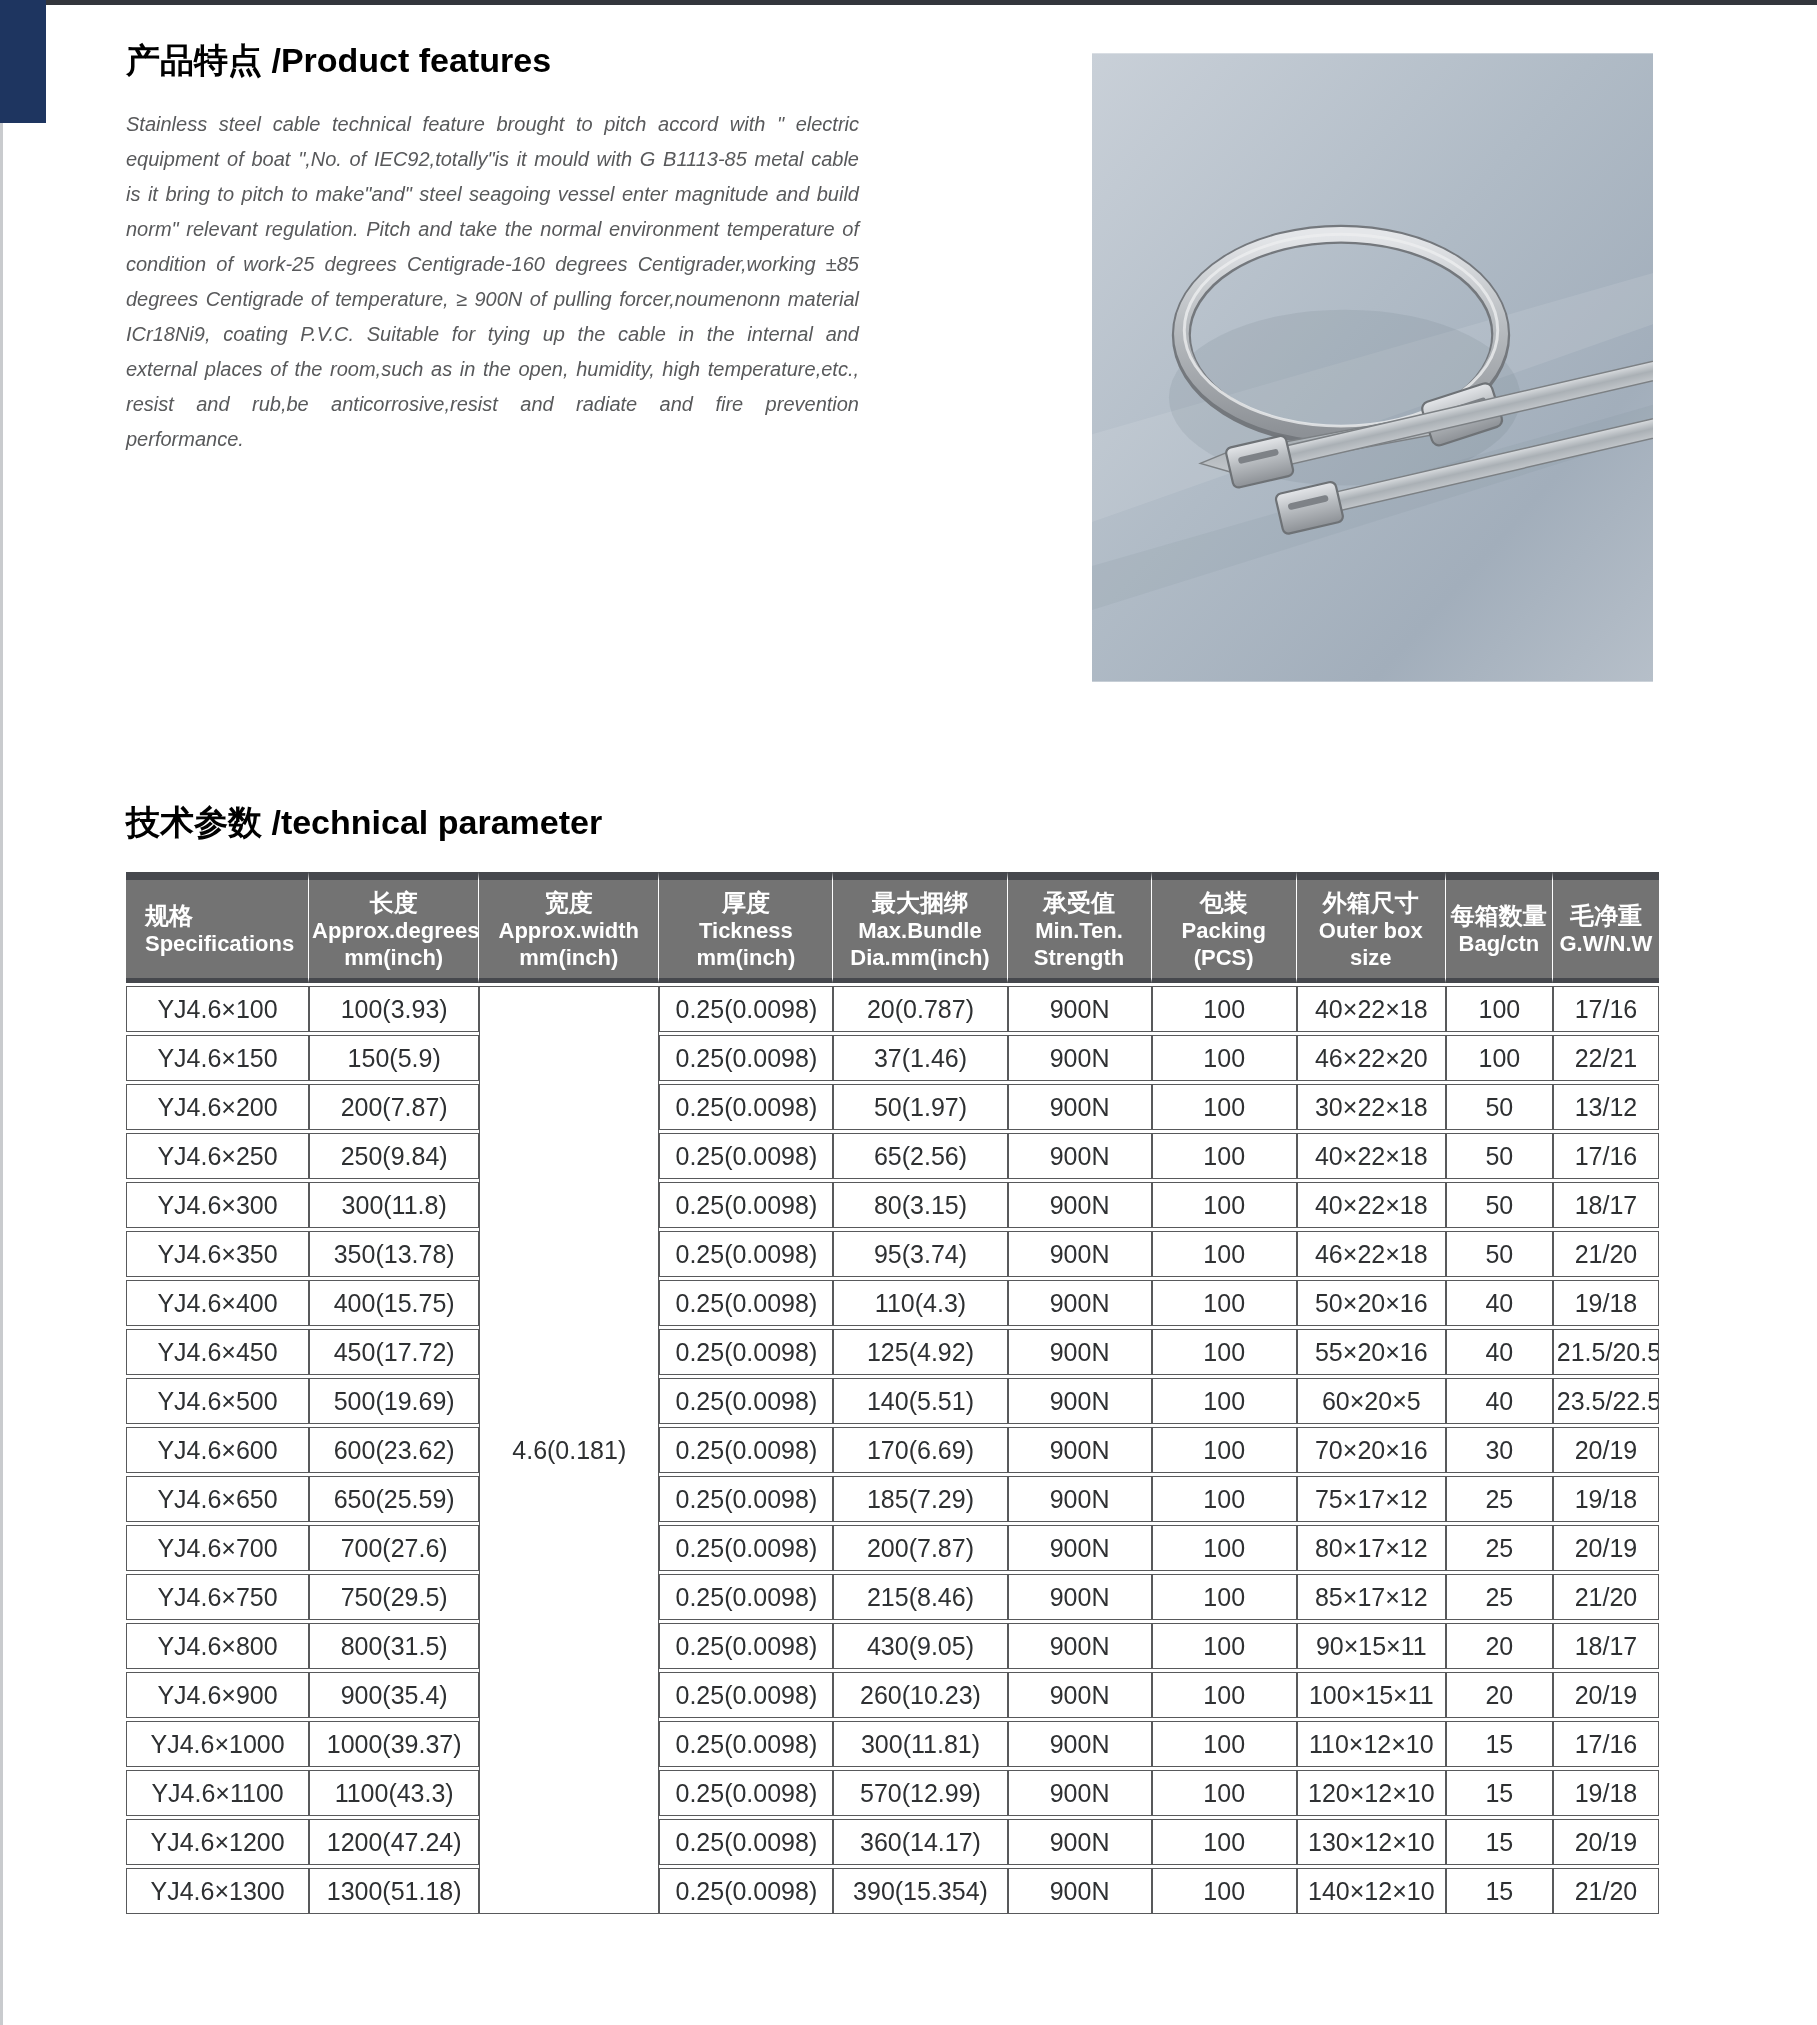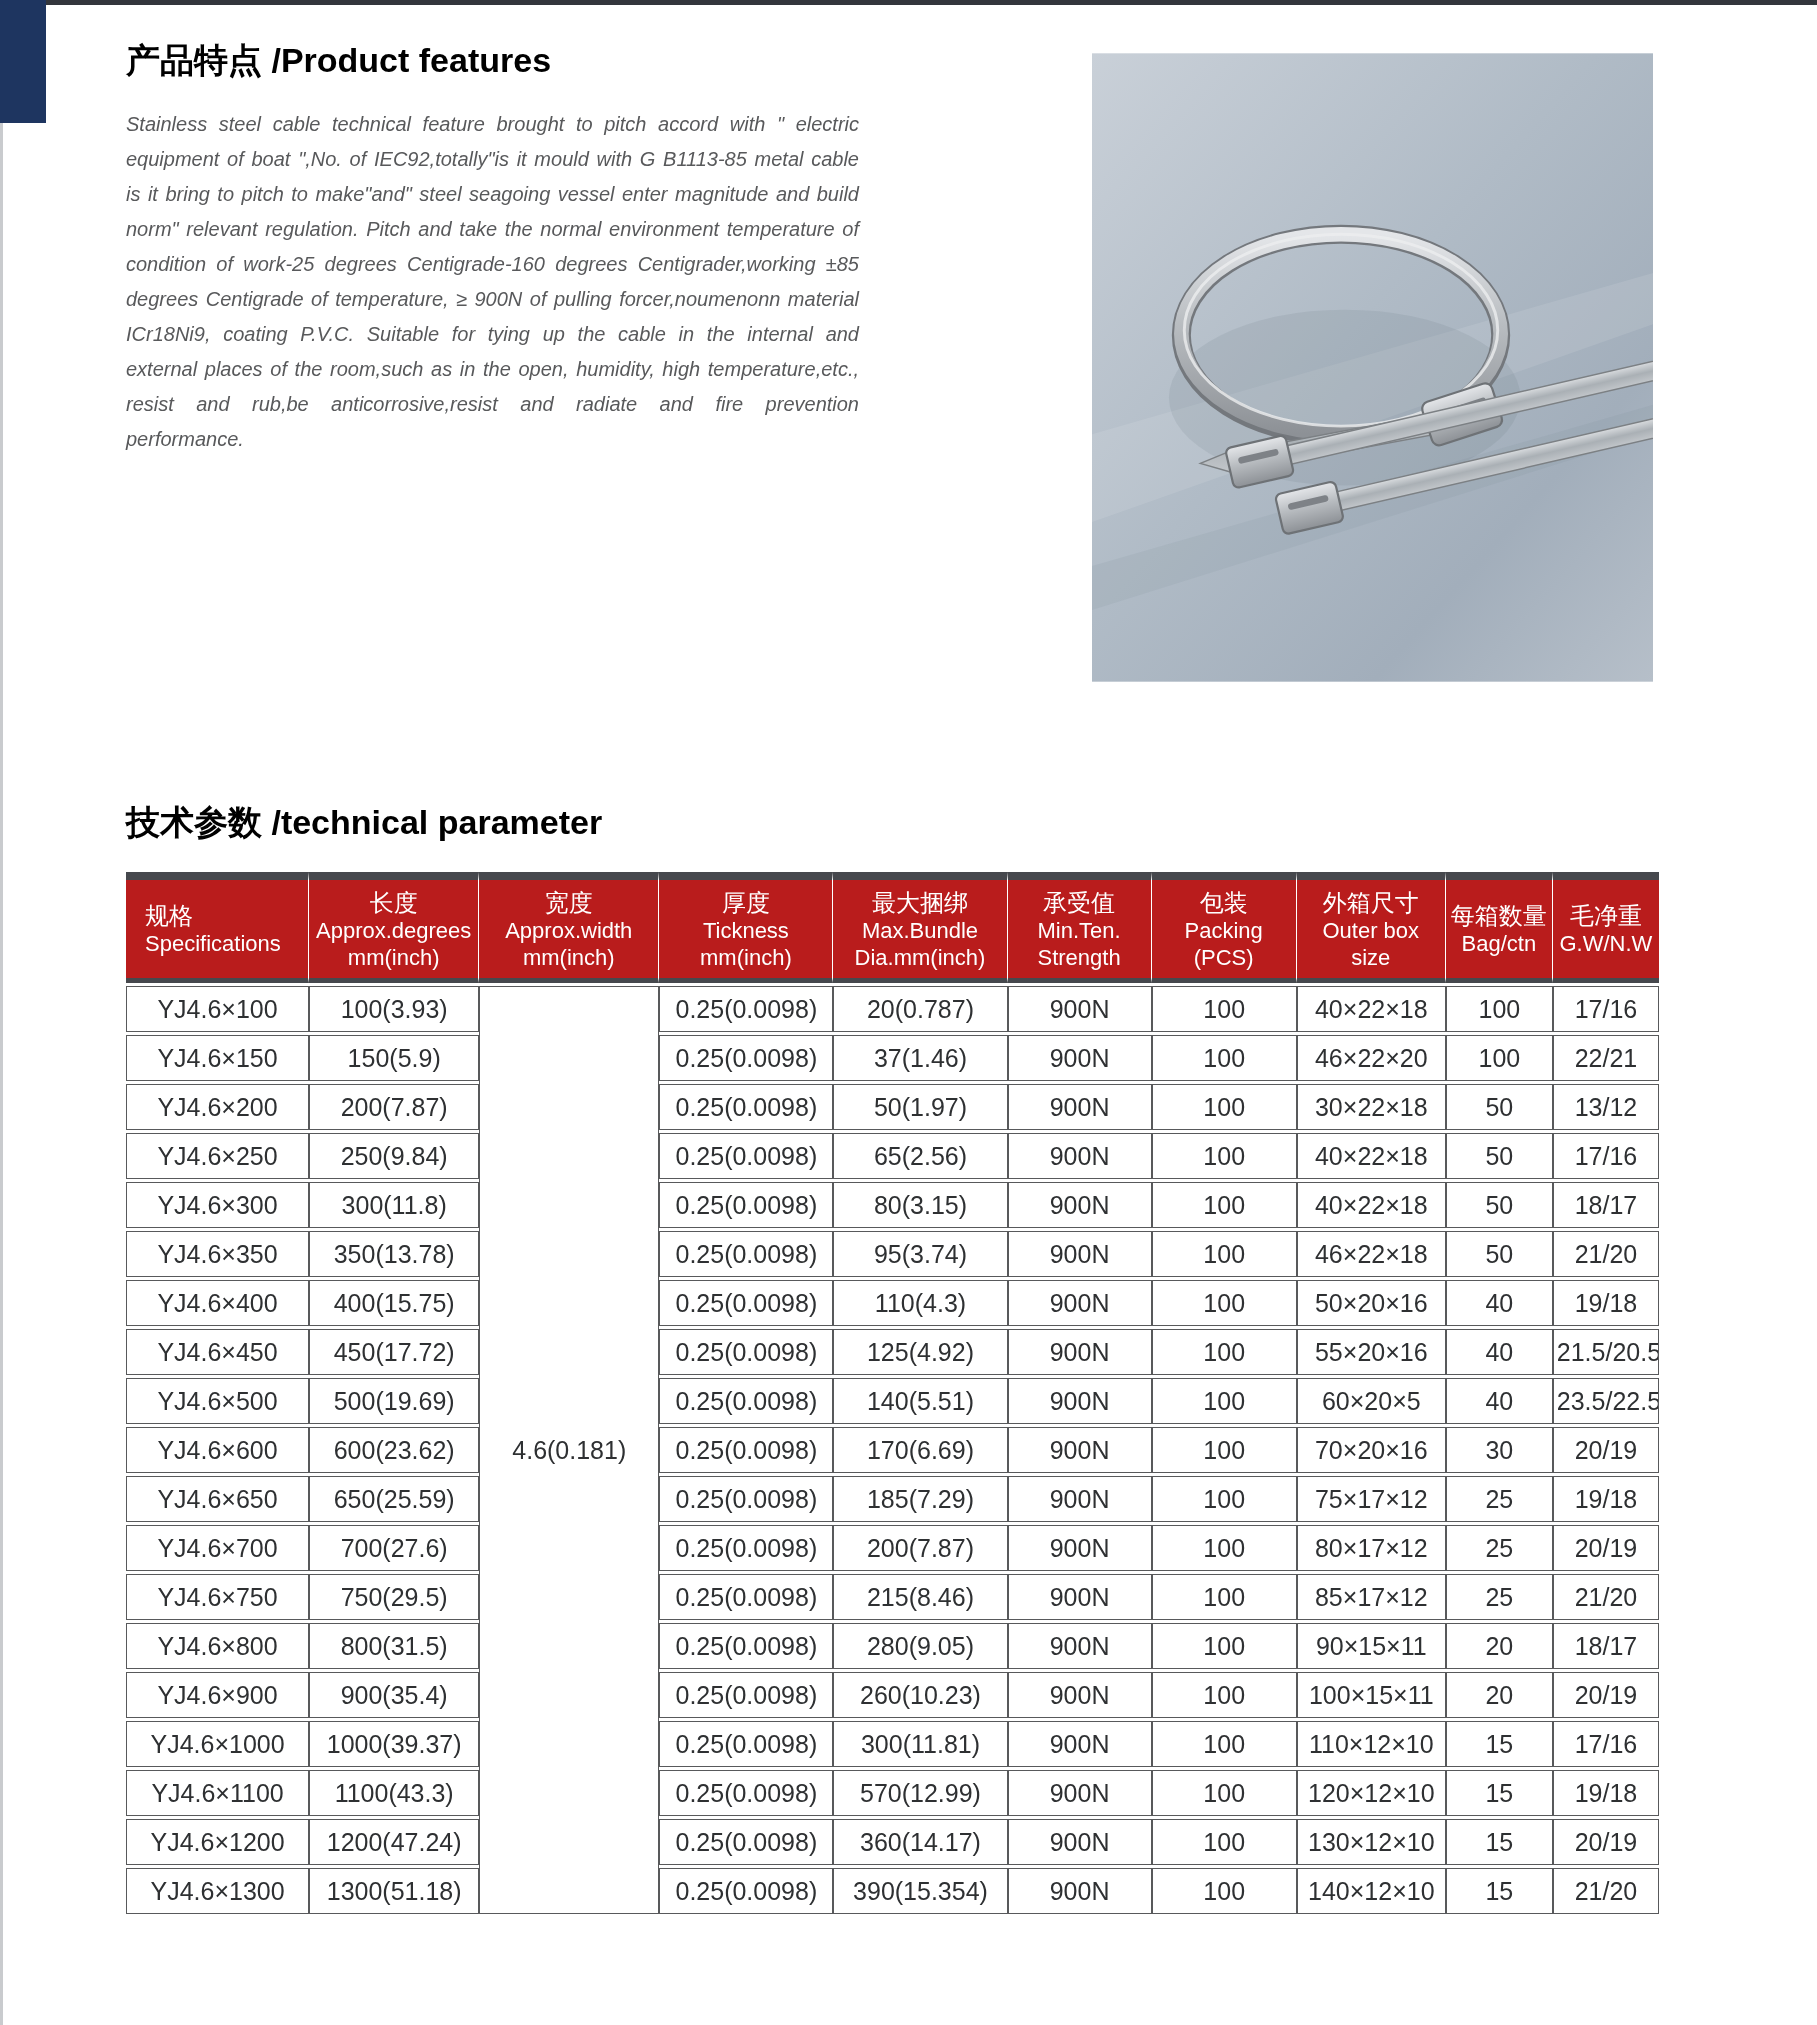--- a/index.html
+++ b/index.html
@@ -32,22 +32,22 @@
   .photo-wrap{position:absolute;left:1092px;top:53px;width:561px;height:629px;}
   .photo-wrap svg{display:block;}
 
   table.params{
     position:absolute;left:126px;top:869px;
     width:1533px;
     border-collapse:separate;border-spacing:0 3.7px;
     table-layout:fixed;
   }
   table.params th{
-    background:#b91c1c;color:#ffffff;
-    font-weight:normal;text-align:center;vertical-align:middle;
+    background:#737373;color:#ffffff;
+    font-weight:bold;text-align:center;vertical-align:middle;
     height:95px;padding:1.5px 2.9px;
     border-top:8px solid #46484d;
     border-bottom:5.9px solid #46484d;
     border-right:1.5px solid #ffffff;
   }
   table.params th:last-child{border-right:none;}
   table.params th .h-zh{font-size:24px;line-height:29px;}
   table.params th .h-en{font-size:22px;line-height:27px;}
   table.params th.first{text-align:left;padding-left:19px;}
   table.params td{
@@ -334,21 +334,21 @@
           <td>900N</td>
           <td>100</td>
           <td>85×17×12</td>
           <td>25</td>
           <td>21/20</td>
         </tr>
         <tr>
           <td>YJ4.6×800</td>
           <td>800(31.5)</td>
           <td>0.25(0.0098)</td>
-          <td>280(9.05)</td>
+          <td>430(9.05)</td>
           <td>900N</td>
           <td>100</td>
           <td>90×15×11</td>
           <td>20</td>
           <td>18/17</td>
         </tr>
         <tr>
           <td>YJ4.6×900</td>
           <td>900(35.4)</td>
           <td>0.25(0.0098)</td>

